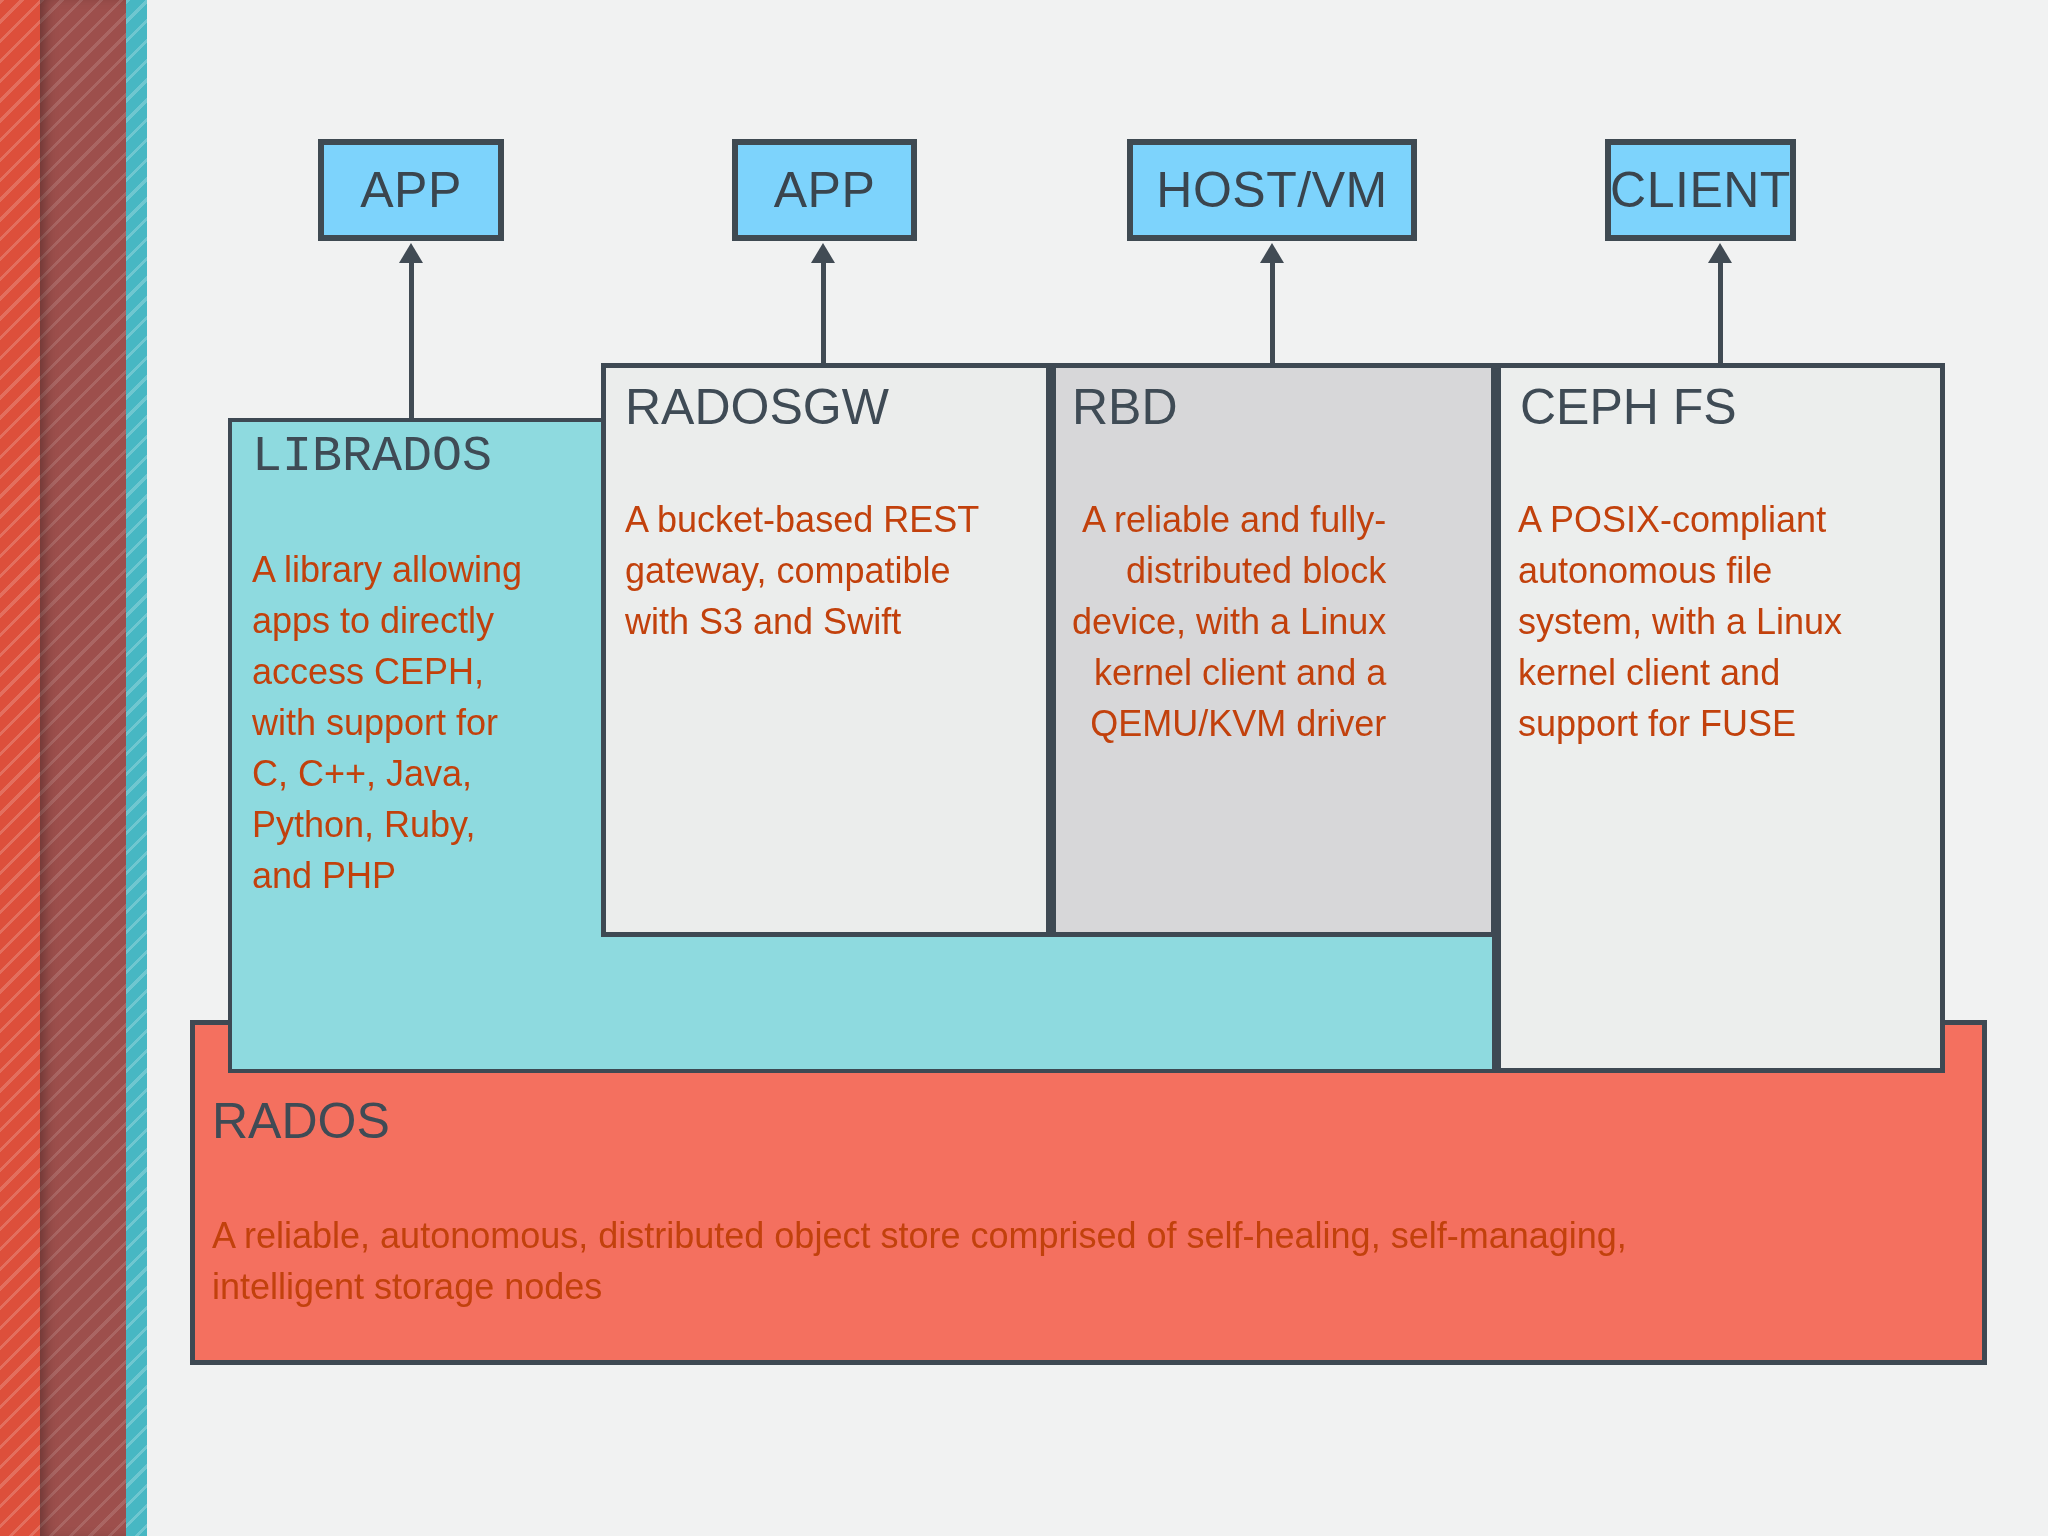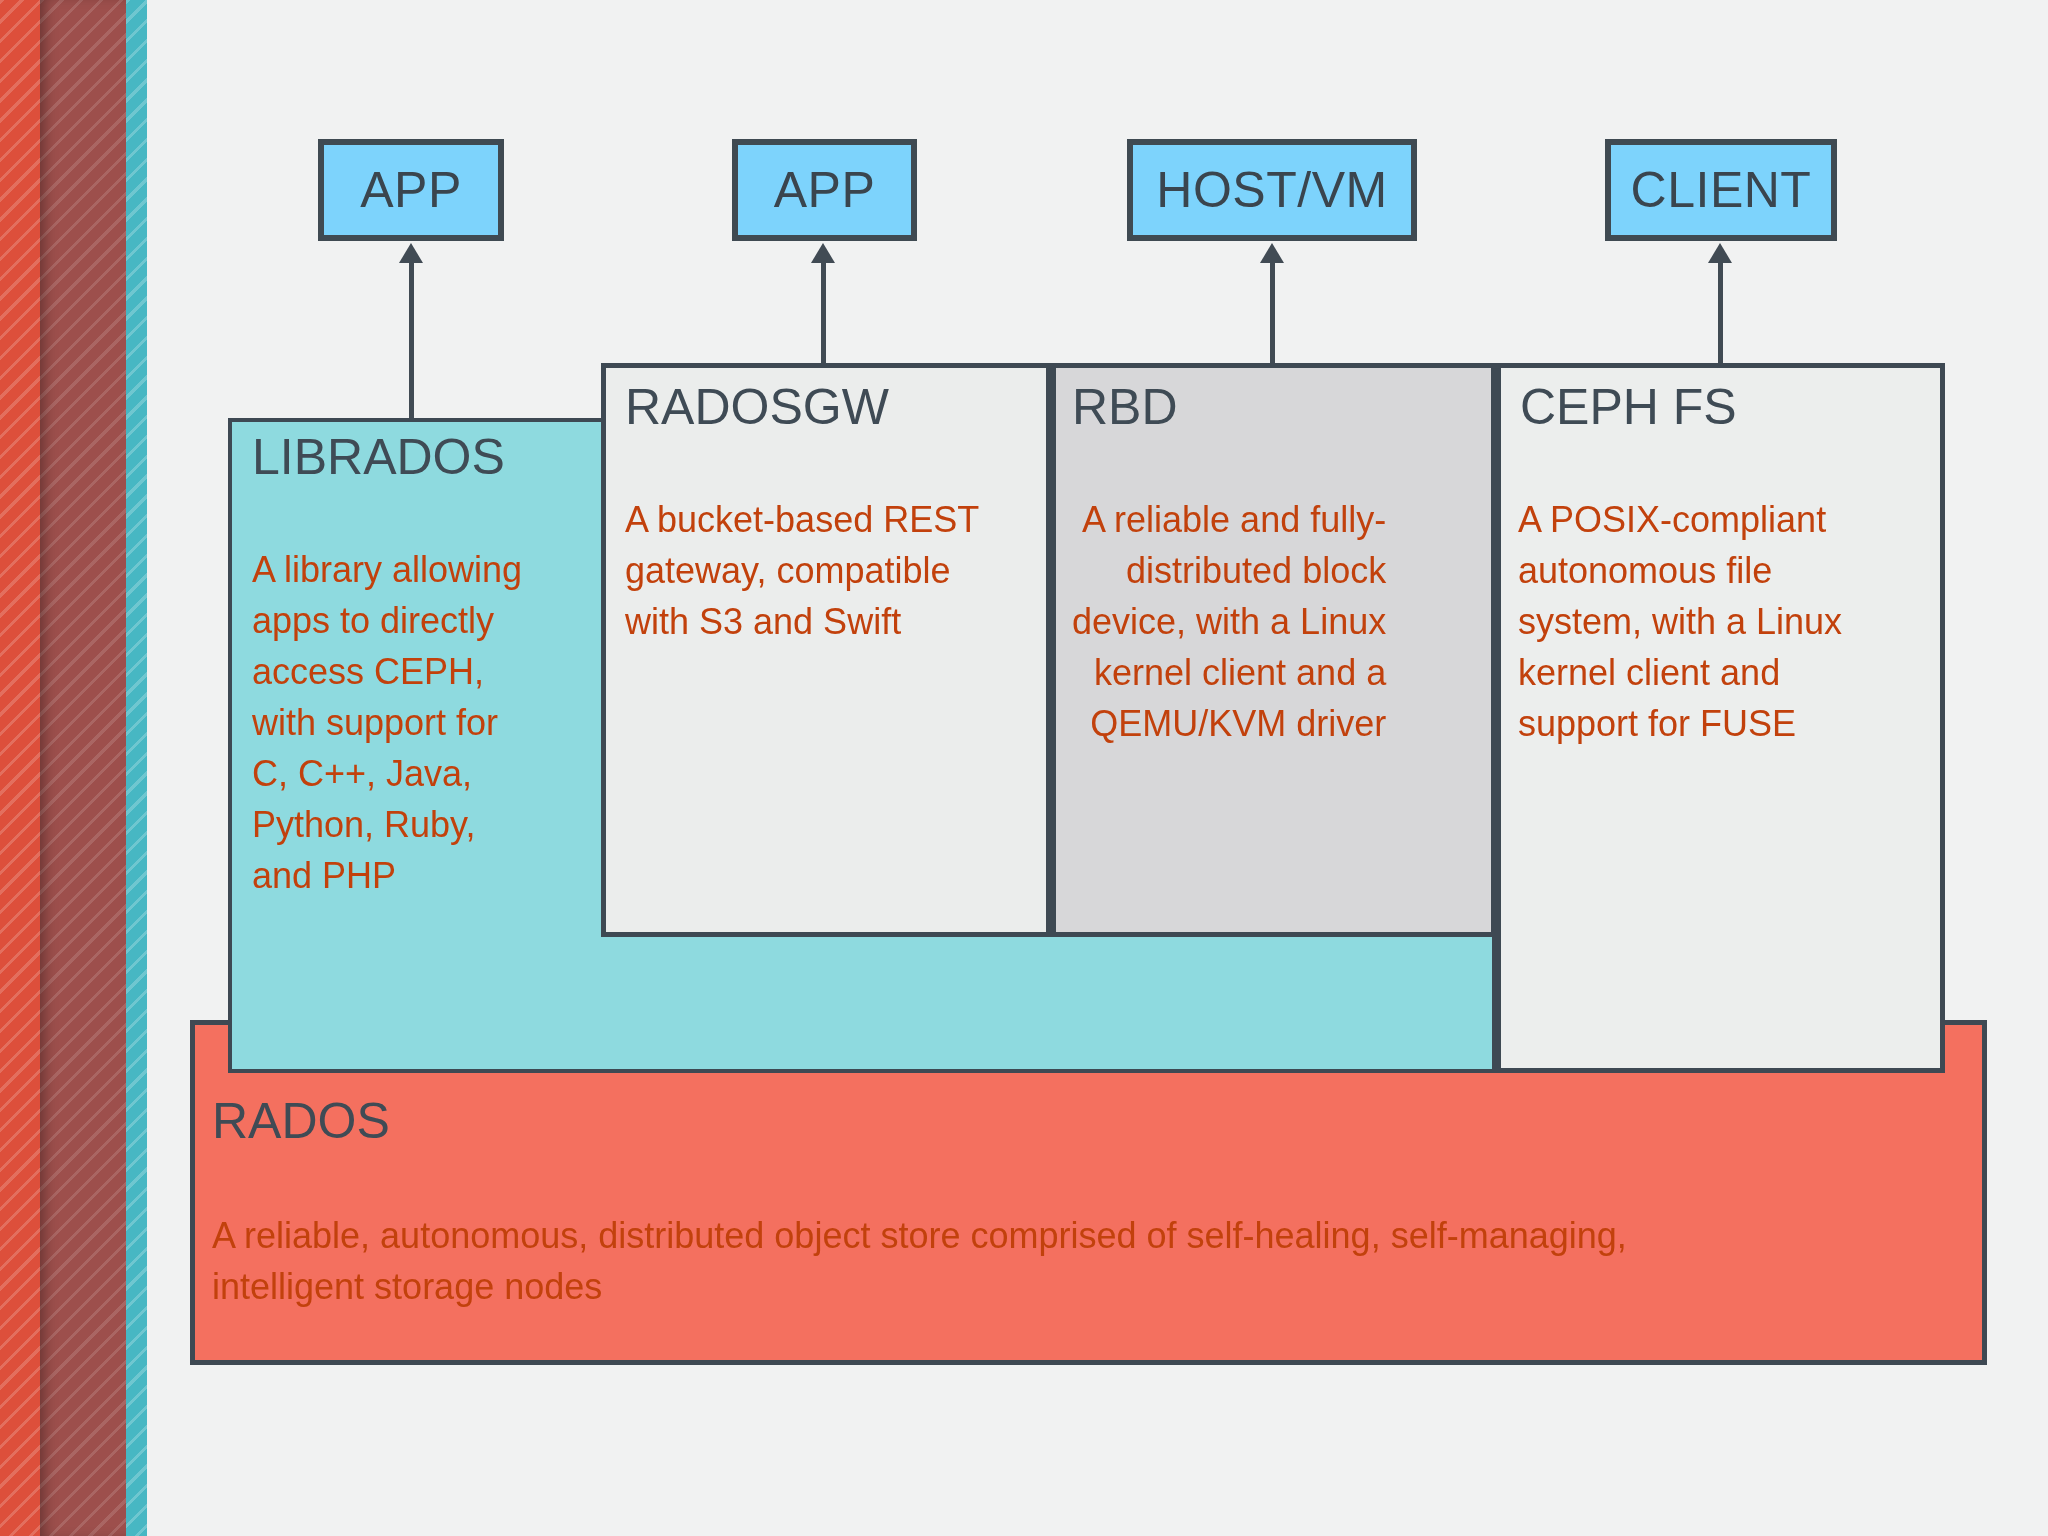--- a/index.html
+++ b/index.html
@@ -40,21 +40,21 @@
 
   .box-rados    { left: 190px;  top: 1020px; width: 1797px; height: 345px; background: #f4705f; z-index: 1; }
   .box-librados { left: 228px;  top: 418px;  width: 1268px; height: 655px; background: #8edadf; z-index: 2; border-width: 4px; }
   .box-radosgw  { left: 601px;  top: 363px;  width: 450px;  height: 574px; background: #ebedec; z-index: 3; }
   .box-rbd      { left: 1051px; top: 363px;  width: 445px;  height: 574px; background: #d7d7d9; z-index: 3; }
   .box-cephfs   { left: 1496px; top: 363px;  width: 449px;  height: 710px; background: #eceeed; z-index: 4; }
 
   .node-app1   { left: 318px;  top: 139px; width: 186px; height: 102px; }
   .node-app2   { left: 732px;  top: 139px; width: 185px; height: 102px; }
   .node-hostvm { left: 1127px; top: 139px; width: 290px; height: 102px; }
-  .node-client { left: 1605px; top: 139px; width: 232px; height: 102px; }
+  .node-client { left: 1605px; top: 139px; width: 191px; height: 102px; }
 
   
   .arrow { position: absolute; z-index: 5; }
   .arrow-line { position: absolute; width: 5px; background: #414b54; }
   .arrow-head {
     position: absolute; width: 0; height: 0;
     border-left: 12px solid transparent;
     border-right: 12px solid transparent;
     border-bottom: 20px solid #414b54;
   }
@@ -62,21 +62,21 @@
   
   .title {
     position: absolute; z-index: 7;
     font-size: 50px; color: #3f4b55; white-space: nowrap;
   }
   .body-text {
     position: absolute; z-index: 7;
     font-size: 36px; line-height: 51px; color: #c2410c;
     white-space: pre-line;
   }
-  .t-librados { left: 252px;  top: 428px; }
+  .t-librados { left: 252px;  top: 428px; font-family: Liberation Mono, monospace; }
   .b-librados { left: 252px;  top: 544px; }
   .t-radosgw  { left: 625px;  top: 378px; }
   .b-radosgw  { left: 625px;  top: 494px; }
   .t-rbd      { left: 1072px; top: 378px; }
   .b-rbd      { left: 1072px; top: 494px; text-align: right; }
   .t-cephfs   { left: 1520px; top: 378px; }
   .b-cephfs   { left: 1518px; top: 494px; }
   .t-rados    { left: 212px;  top: 1092px; }
   .b-rados    { left: 212px;  top: 1210px; width: 1560px; }
 </style>

